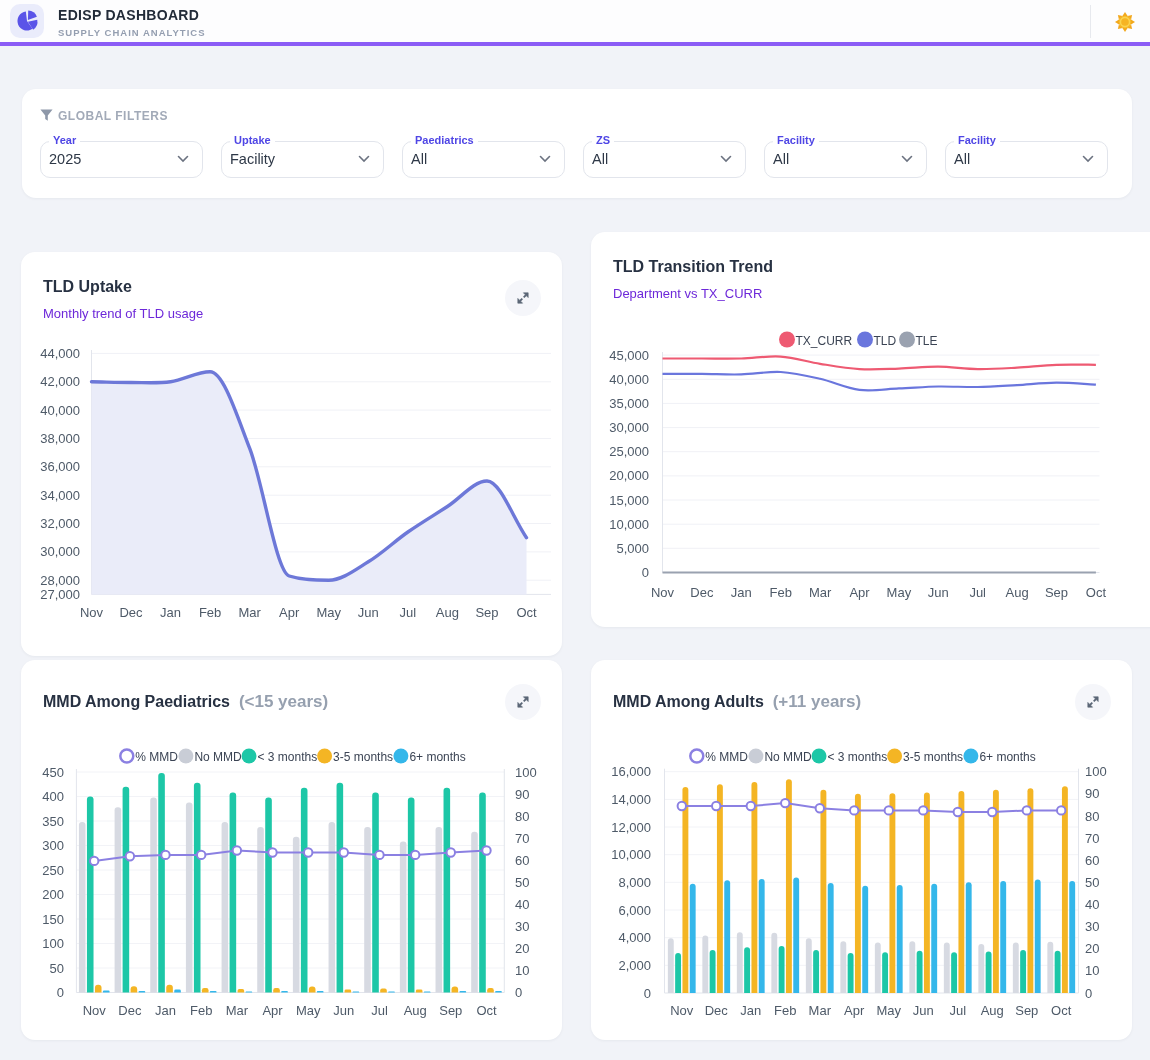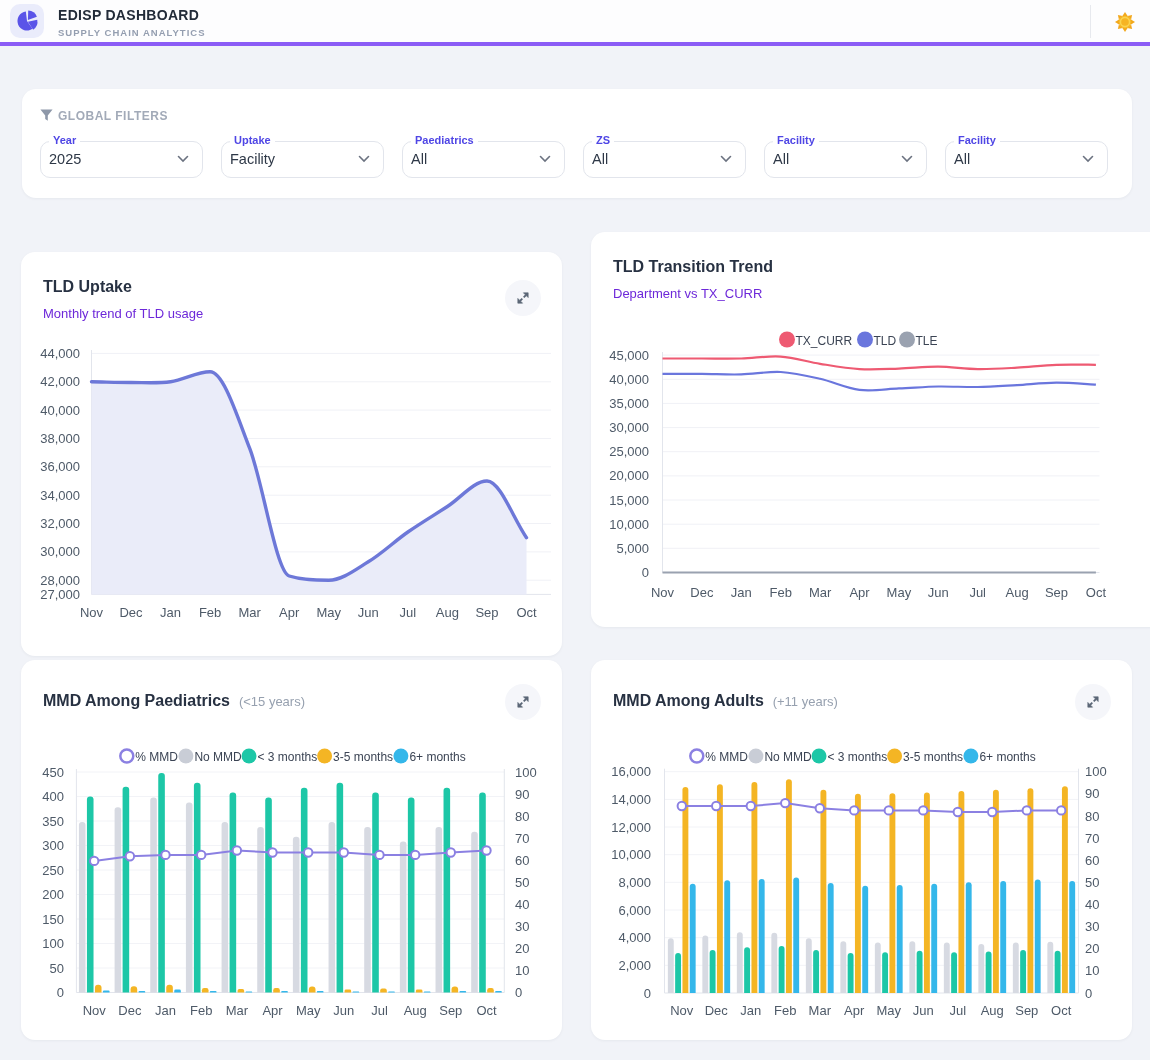--- a/index.html
+++ b/index.html
@@ -13,21 +13,21 @@
 .gf { position:absolute; left:58px; top:109px; font-size:12px; font-weight:bold; color:#a2aab8; letter-spacing:0.5px; }
 .fbox { position:absolute; top:52px; height:37px; width:163px; border:1px solid #e2e5ec; border-radius:10px; background:#fff;text-decoration:underline; }
 .flabel { position:absolute; top:-8px; left:8px; background:#fff; padding:0 4px; font-size:11px; font-weight:bold; color:#4f46e5; }
 .fval { position:absolute; left:8px; top:9px; font-size:14.5px; color:#2e3847; }
 .fchev { position:absolute; right:13px; top:13px; }
 .c1 { left:21px; top:232px; width:541px; height:404px;margin-top:20px; }
 .c2 { left:591px; top:232px; width:637px; height:395px; }
 .c3 { left:21px; top:660px; width:541px; height:380px; }
 .c4 { left:591px; top:660px; width:541px; height:380px; }
 .ctitle { position:absolute; left:22px; top:26px; font-size:16px; font-weight:bold; color:#273142; }
-.ctitle span { font-size:13px; font-weight:normal; color:#96a0af; }
+.ctitle span { font-size:17px; font-weight:bold; color:#96a0af; }
 .csub { position:absolute; left:22px; top:54px; font-size:13px; color:#6d28d9; }
 .expand { position:absolute; right:21px; top:28px; width:36px; height:36px; border-radius:50%; background:#f5f6fa; display:flex; align-items:center; justify-content:center; }
 .c3 .expand, .c4 .expand { top:24px; }
 .c3 .ctitle, .c4 .ctitle { top:32px; }
 </style></head>
 <body>
 <div class="header">
   <div class="logo"><svg width="34" height="34" viewBox="-17 -17 34 34">
     <g fill="#5a54e8" transform="scale(0.9)">
       <path d="M0.00,0.00 L-1.29,-10.52 A10.6,10.6 0 1 0 6.08,8.68 Z"></path>

